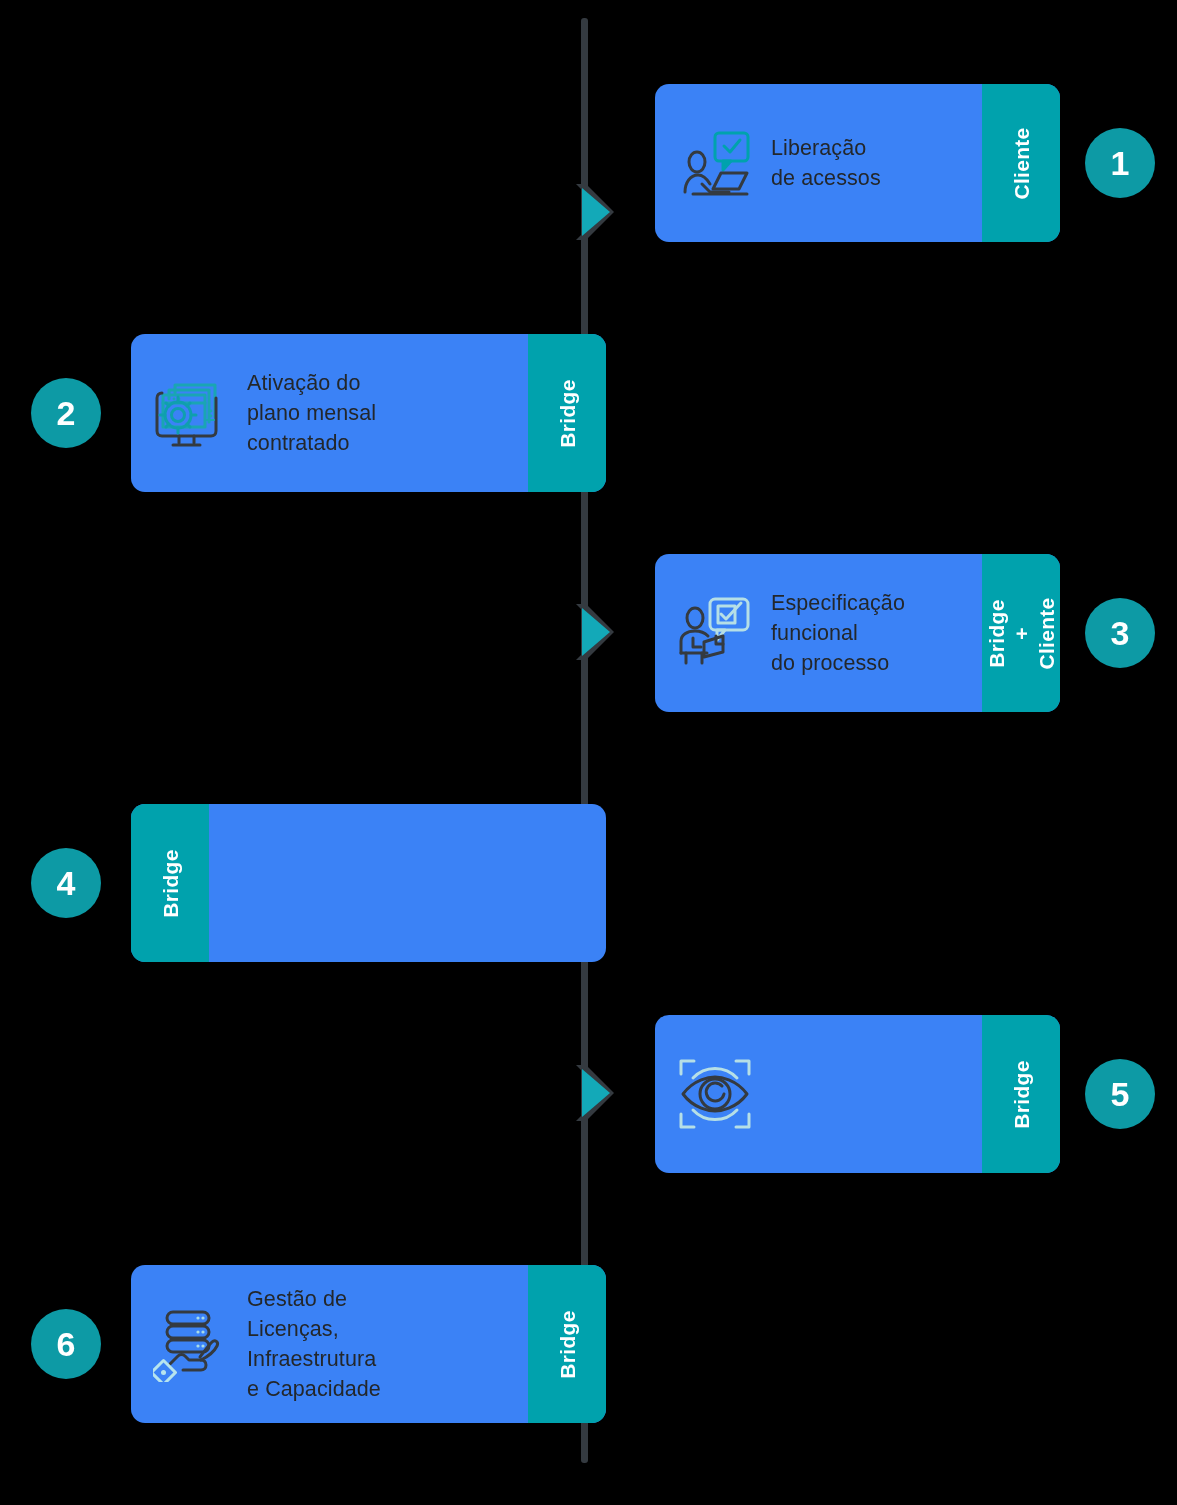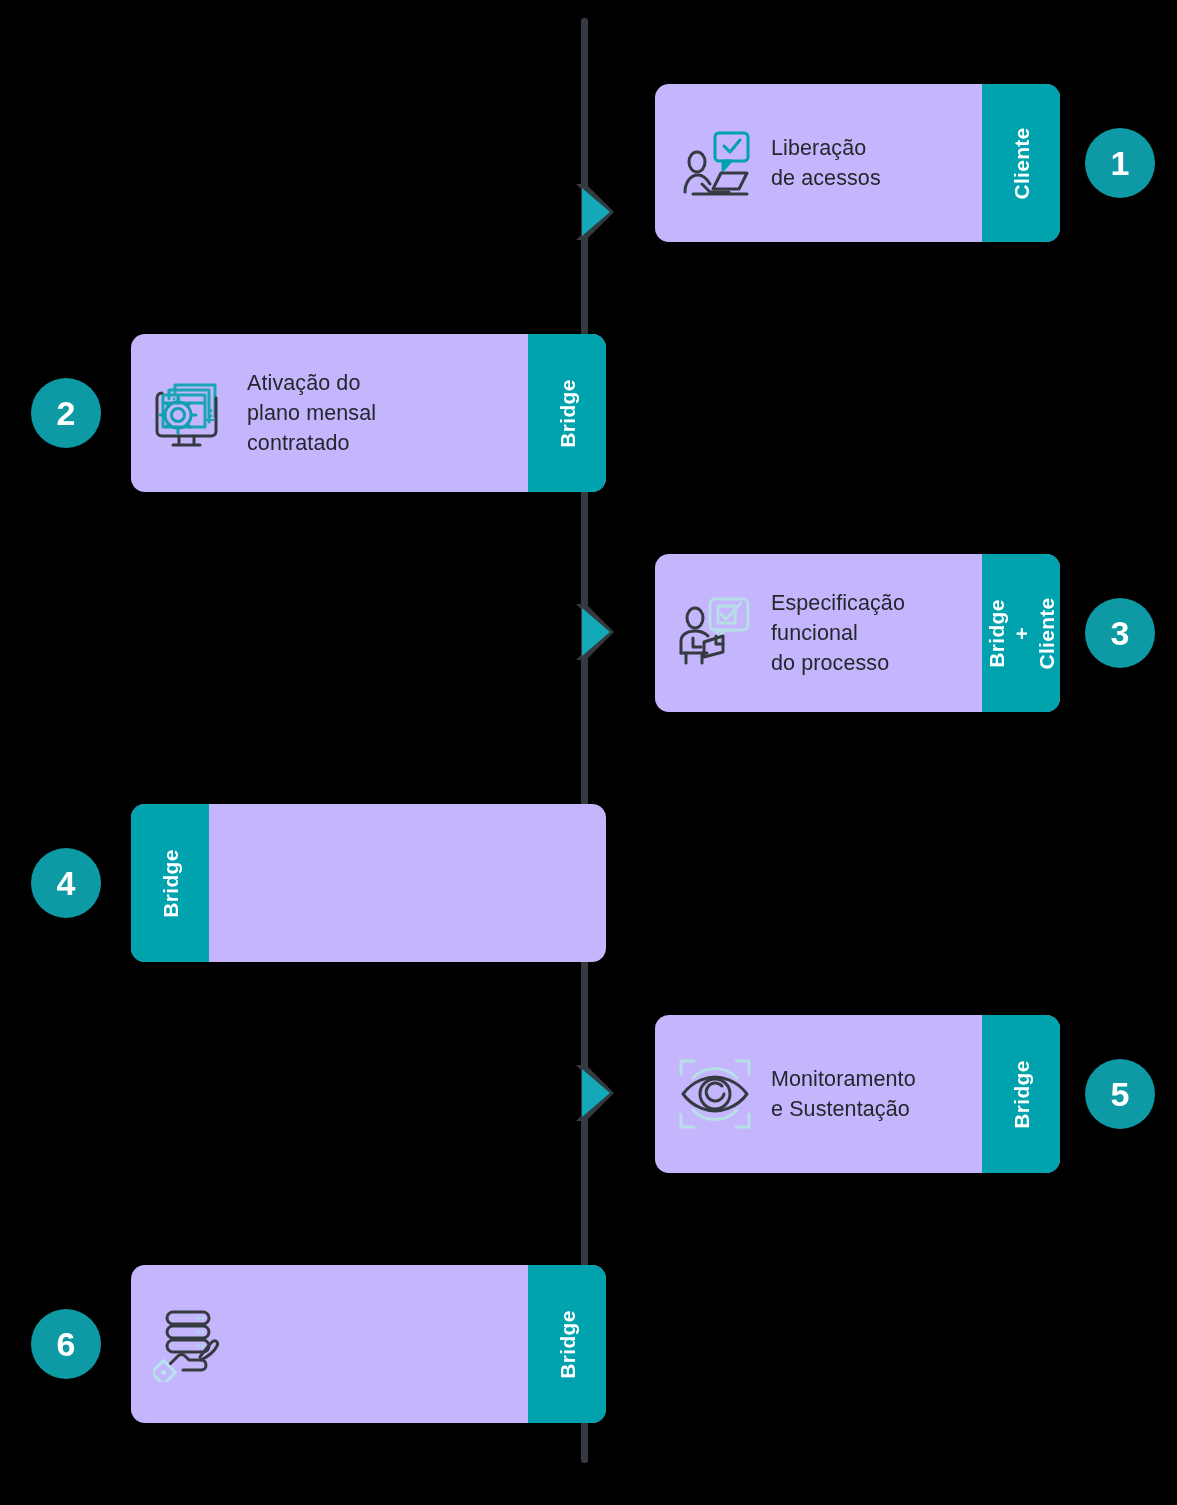--- a/index.html
+++ b/index.html
@@ -31,21 +31,21 @@
     position: absolute;
     left: 0;
     width: 1177px;
     height: 160px;
   }
 
   
   .card {
     position: absolute;
     height: 158px;
-    background: #c4b5fd;
+    background: #3b82f6;
     border-radius: 14px;
     display: flex;
     align-items: stretch;
     overflow: hidden;
     box-sizing: border-box;
   }
   .card-body {
     flex: 1 1 auto;
     display: flex;
     align-items: center;
@@ -288,22 +288,20 @@
             <path d="M72 58 L72 71 L59 71"></path>
             <path d="M17 71 L4 71 L4 58"></path>
             <path d="M16 22 A 30 30 0 0 1 60 22"></path>
             <path d="M16 54 A 30 30 0 0 0 60 54"></path>
           </g>
           <path d="M6 38 C17 23 33 21 38 21 C43 21 59 23 70 38 C59 53 43 55 38 55 C33 55 17 53 6 38 Z" stroke="#343a40" stroke-width="3"></path>
           <circle cx="38" cy="38" r="15" stroke="#343a40" stroke-width="3"></circle>
           <path d="M45 30 A 9 9 0 1 0 47 38" stroke="#343a40" stroke-width="3"></path>
         </svg>
       </div>
-      <div class="card-text">Monitoramento
-e Sustentação</div>
     </div>
     <div class="card-tab">
       <span>Bridge</span>
     </div>
   </div>
 
   <div class="badge" style="top:44px">
     <span>5</span>
   </div>
 </div>
@@ -331,20 +329,24 @@
               <circle cx="50" cy="26" r="1.6"></circle>
             <circle cx="45" cy="40" r="1.6"></circle>
               <circle cx="50" cy="40" r="1.6"></circle>
           </g>
           <path d="M17 58 L25 50 C27 48 30 48 32 50 L36 54 L48 54 C51 54 53 56 53 59 C53 62 51 64 48 64 L30 64" stroke="#343a40" stroke-width="3"></path>
           <path d="M48 54 C56 50 62 44 64 40 C66 36 62 33 59 36 C55 40 50 47 47 51" stroke="#343a40" stroke-width="3"></path>
           <rect x="2" y="58" width="17" height="17" transform="rotate(-45 10.5 66.5)" stroke="#b6e4ee" stroke-width="3"></rect>
           <circle cx="10.5" cy="66.5" r="2.5" fill="#b6e4ee"></circle>
         </svg>
       </div>
+      <div class="card-text">Gestão de
+Licenças,
+Infraestrutura
+e Capacidade</div>
     </div>
     <div class="card-tab">
       <span>Bridge</span>
     </div>
   </div>
 
   <div class="badge" style="top:44px">
     <span>6</span>
   </div>
 </div>

